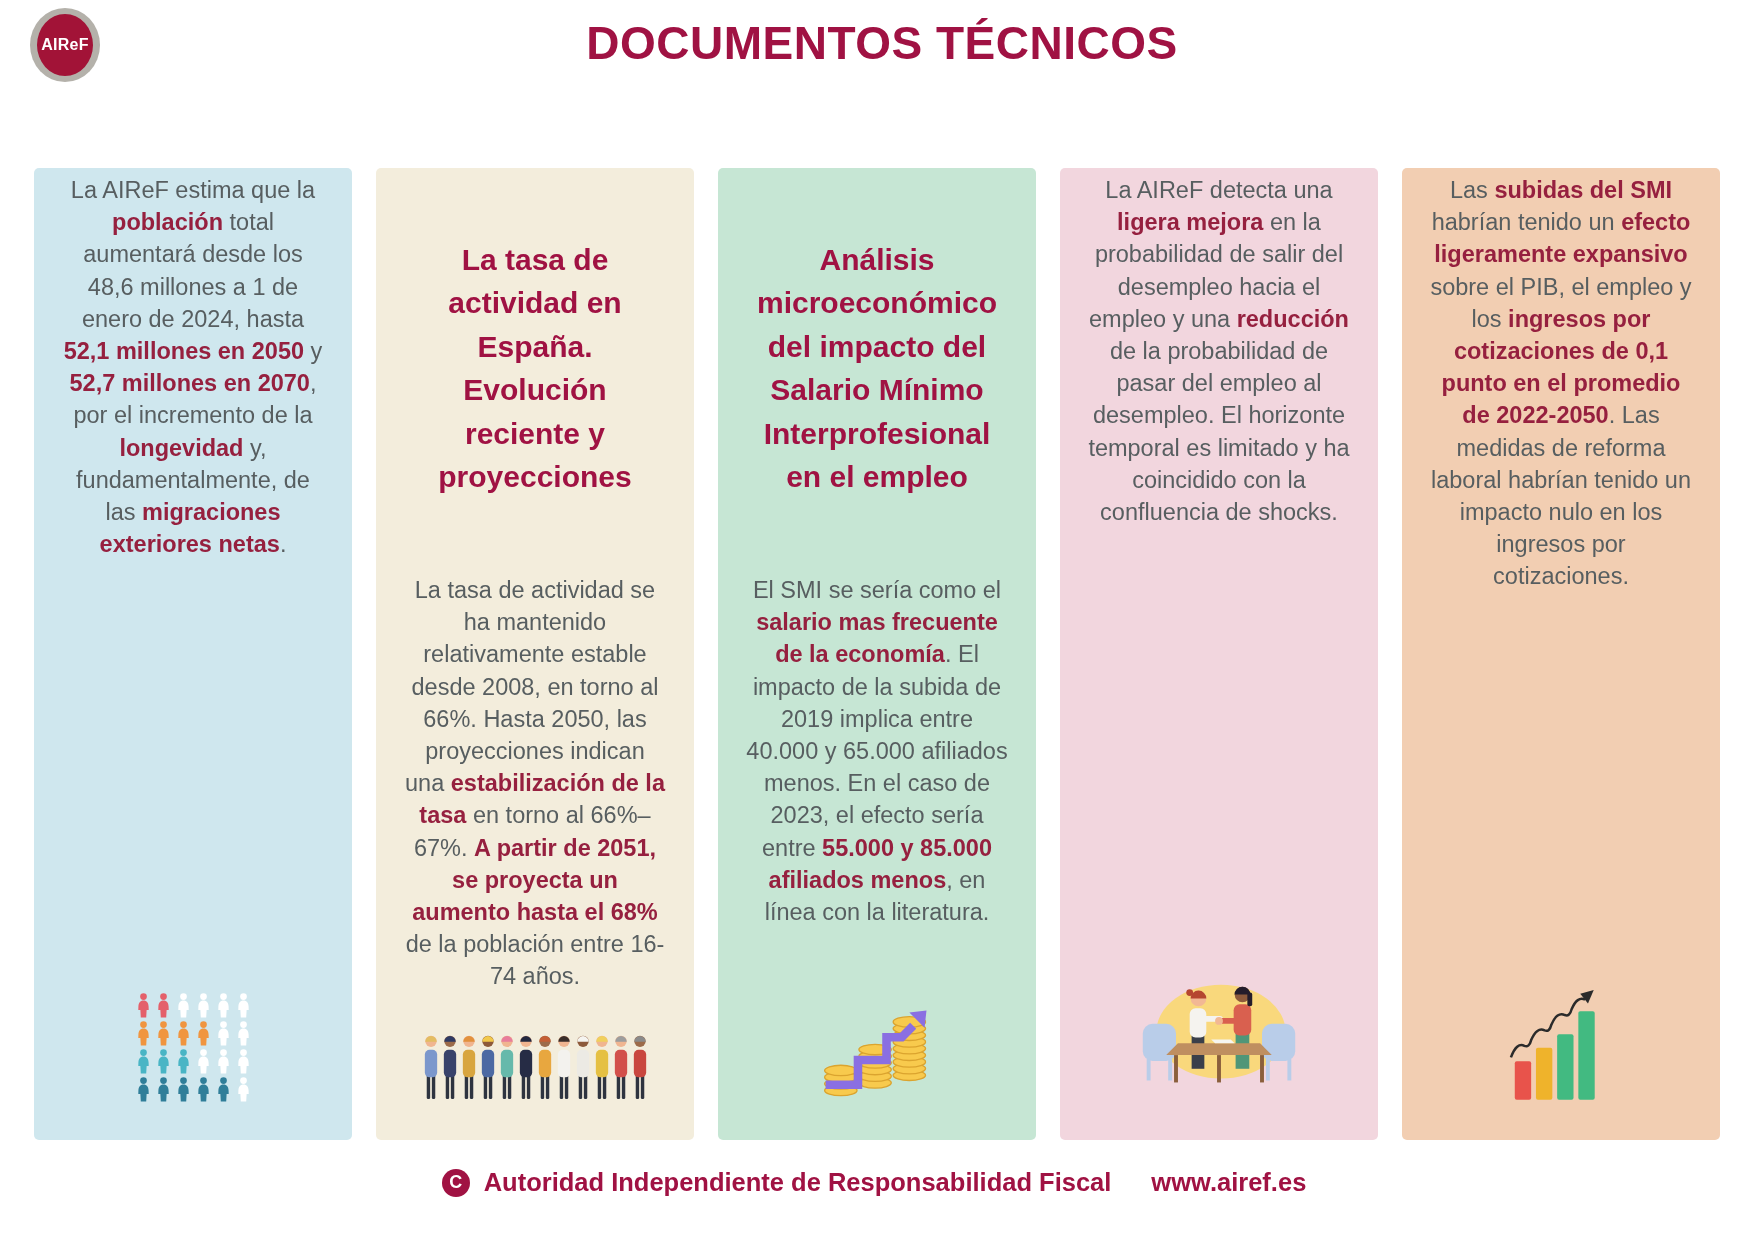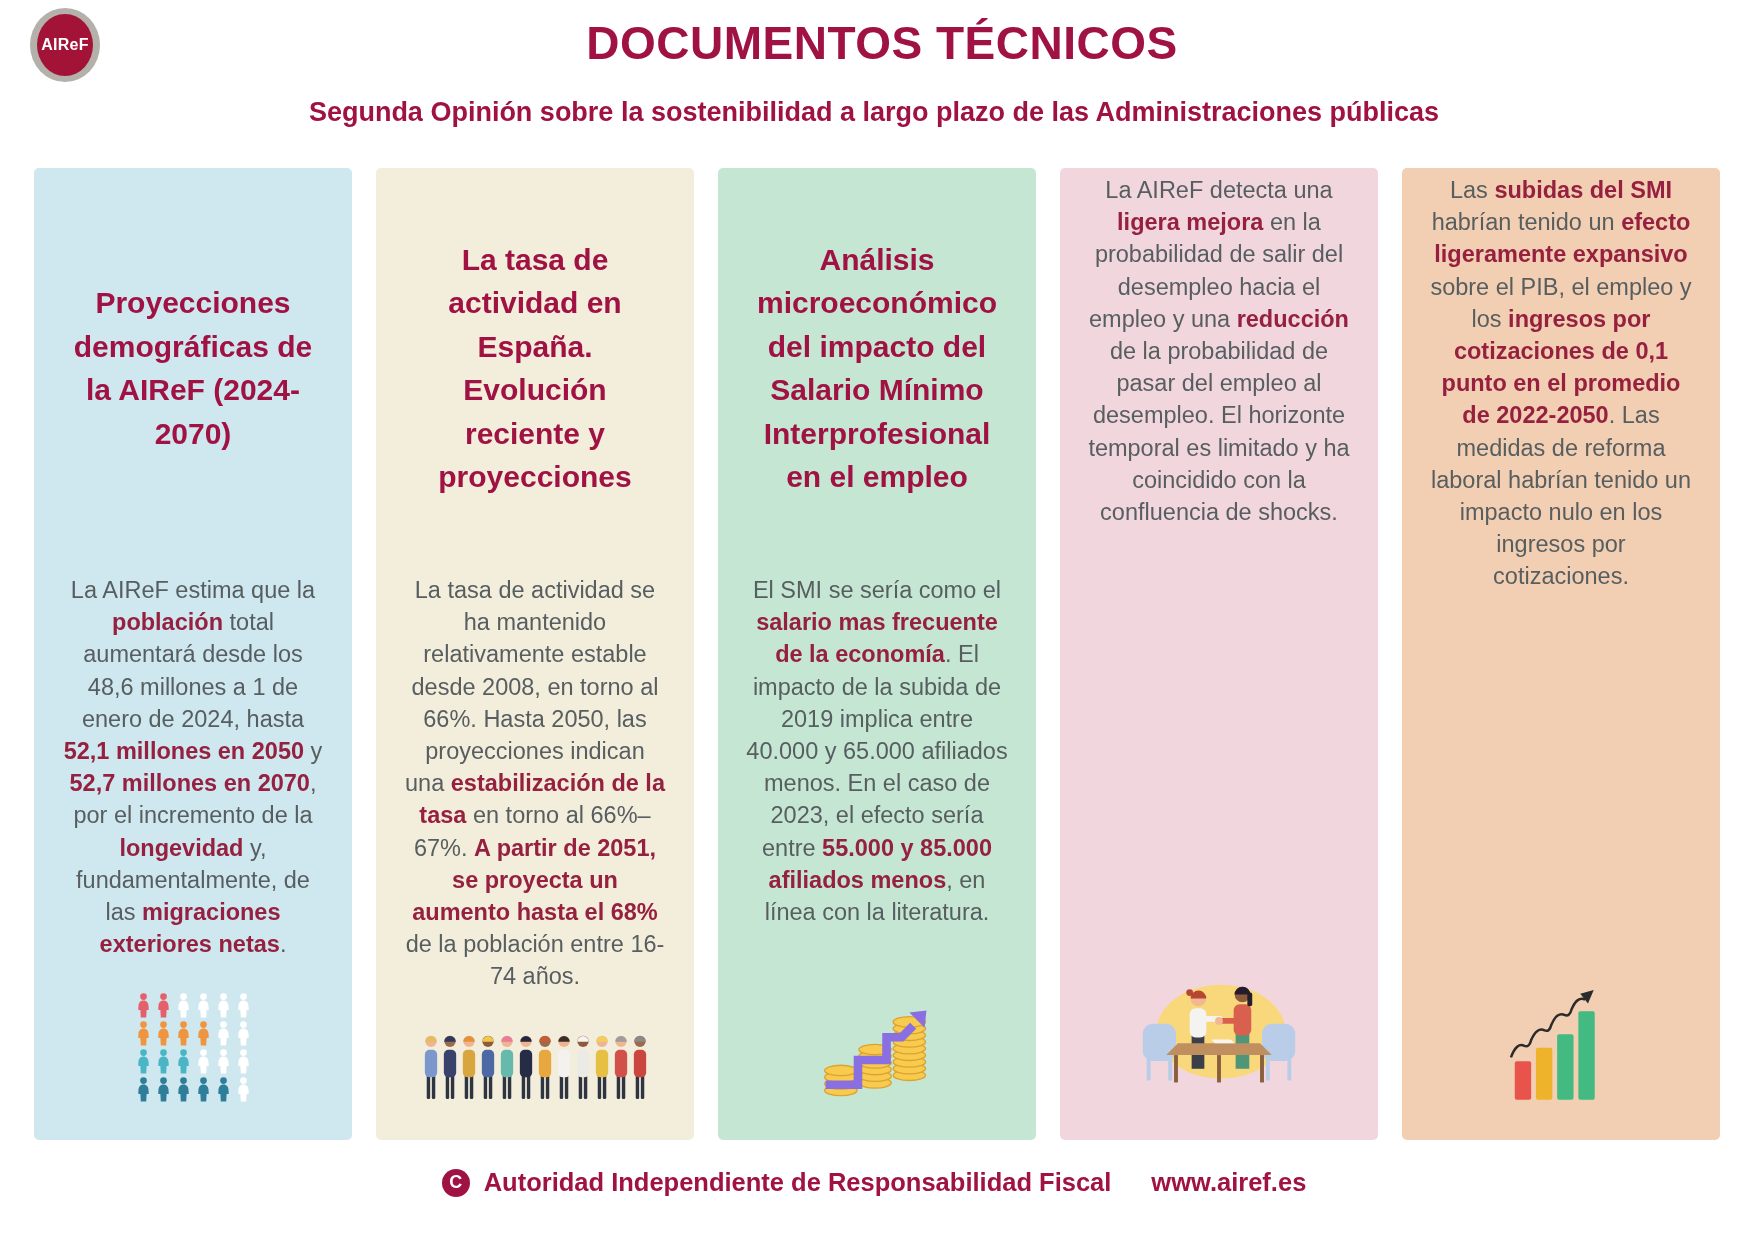--- a/index.html
+++ b/index.html
@@ -45,28 +45,24 @@
 
 <div class="page">
 
   <div class="logo">
     <div class="logo-disc">
       <span class="logo-text">AIReF</span>
     </div>
   </div>
 
   <h1 class="title">DOCUMENTOS TÉCNICOS</h1>
-  <h2 class="subtitle">Segunda Opinión sobre la sostenibilidad a largo plazo de las Administraciones públicas</h2>
 
   <div class="columns">
 
     <section class="card" style="background-color: rgb(207, 231, 238);">
-      <div class="card-title-wrap">
-        <h3 class="card-title">Proyecciones demográficas de la AIReF (2024-2070)</h3>
-      </div>
       <p class="card-body"><span>La AIReF estima que la </span><span class="hl">población</span><span> total aumentará desde los 48,6 millones a 1 de enero de 2024, hasta </span><span class="hl">52,1 millones en 2050</span><span> y </span><span class="hl">52,7 millones en 2070</span><span>, por el incremento de la </span><span class="hl">longevidad</span><span> y, fundamentalmente, de las </span><span class="hl">migraciones exteriores netas</span><span>.</span></p>
       <div class="card-icon">
         <div class="pictogram">
             <svg viewBox="0 0 14 24" width="15" height="25">
               <circle cx="7" cy="3.4" r="3.2" fill="#e4606a"></circle>
               <path d="M7 7.2C10.3 7.2 11.7 9.6 11.9 13L12 16.4 10 16.4 9.6 23.6 4.4 23.6 4 16.4 2 16.4 2.1 13C2.3 9.6 3.7 7.2 7 7.2Z" fill="#e4606a"></path>
             </svg>
             <svg viewBox="0 0 14 24" width="15" height="25">
               <circle cx="7" cy="3.4" r="3.2" fill="#e4606a"></circle>
               <path d="M7 7.2C10.3 7.2 11.7 9.6 11.9 13L12 16.4 10 16.4 9.6 23.6 4.4 23.6 4 16.4 2 16.4 2.1 13C2.3 9.6 3.7 7.2 7 7.2Z" fill="#e4606a"></path>

